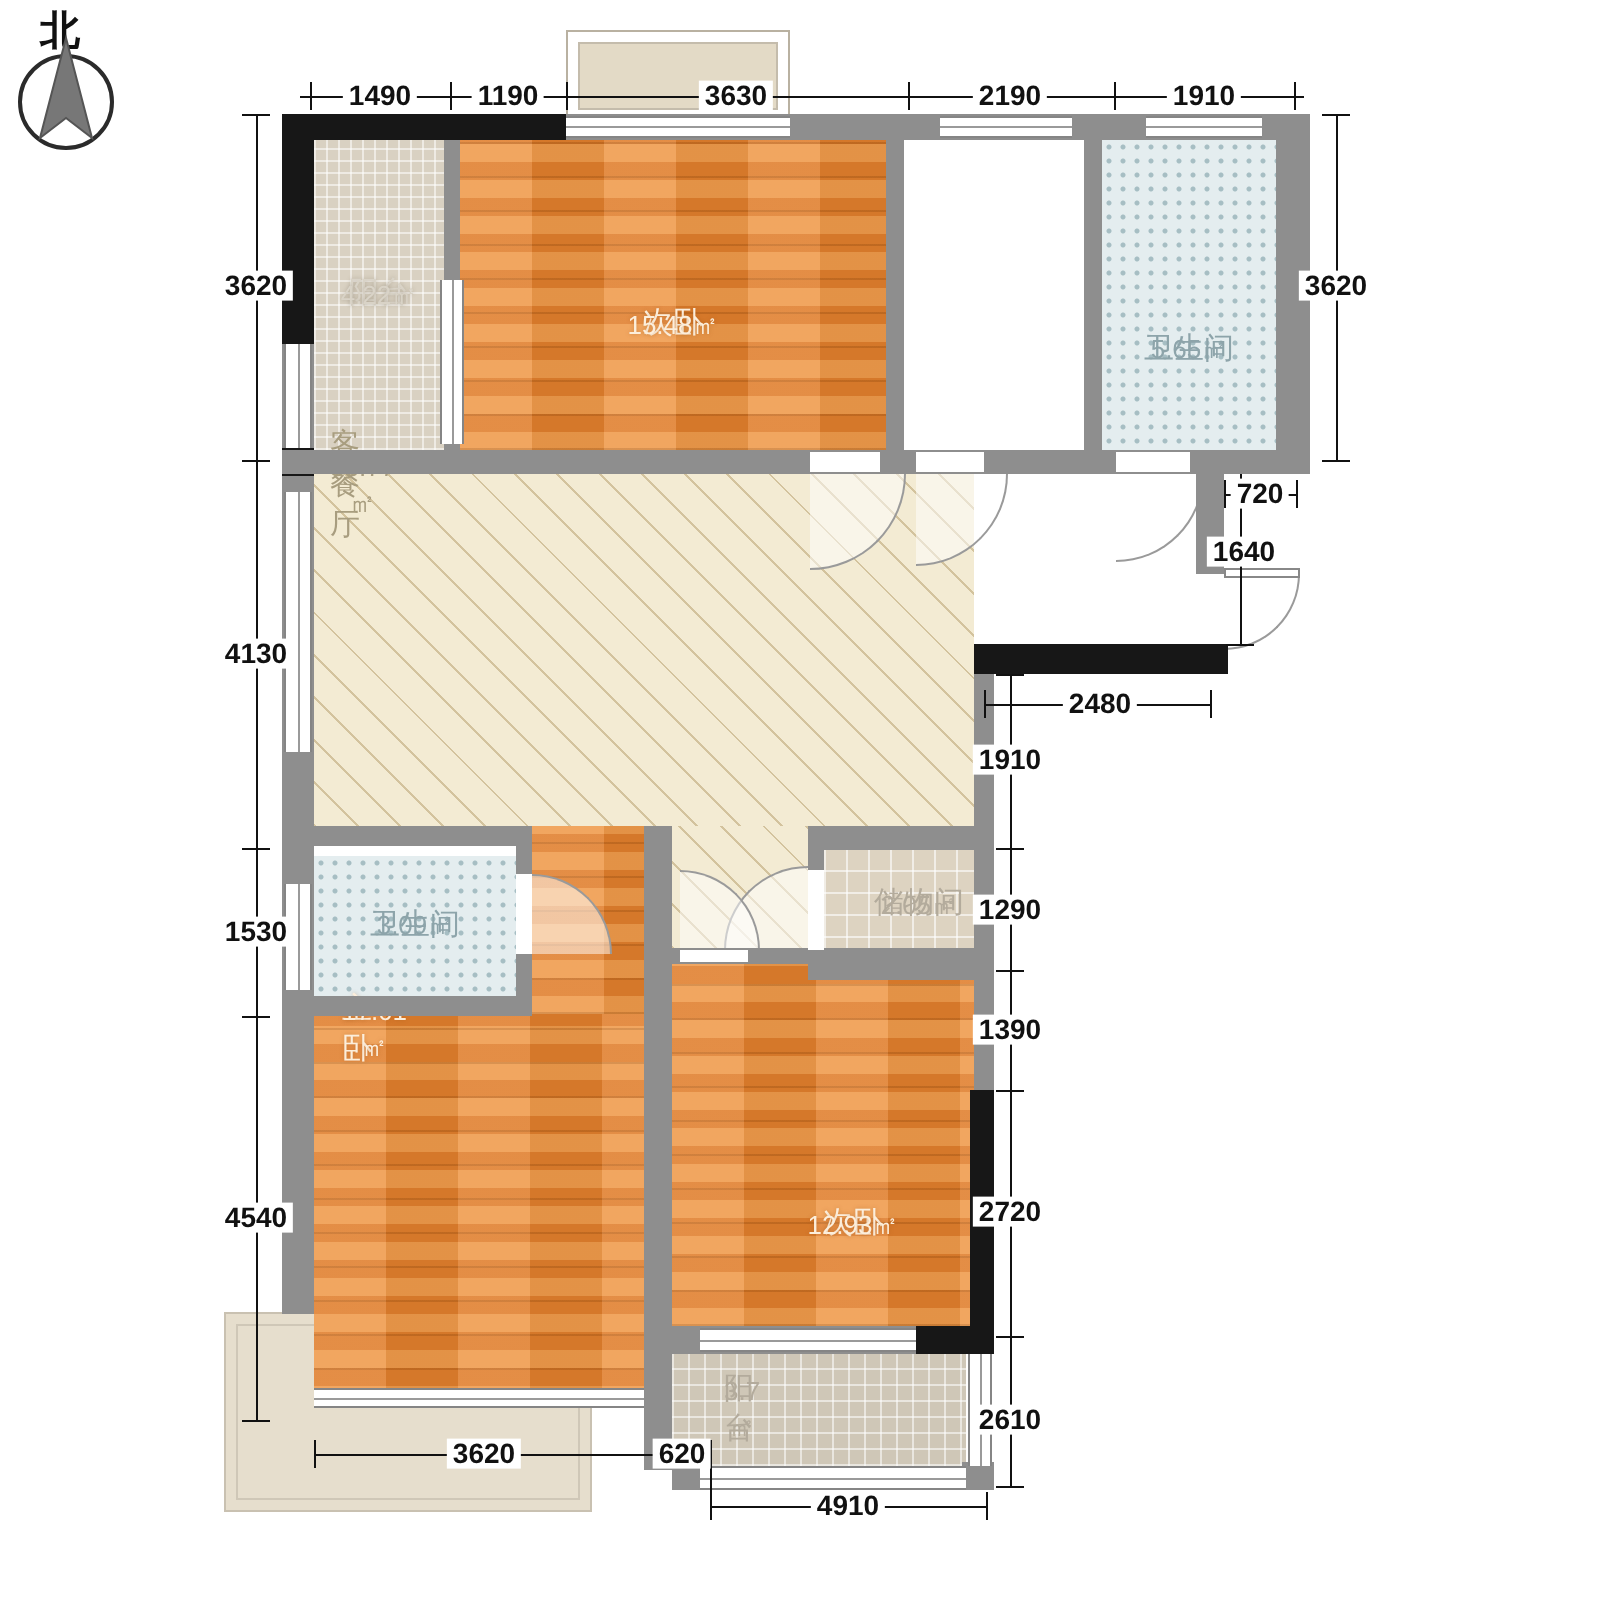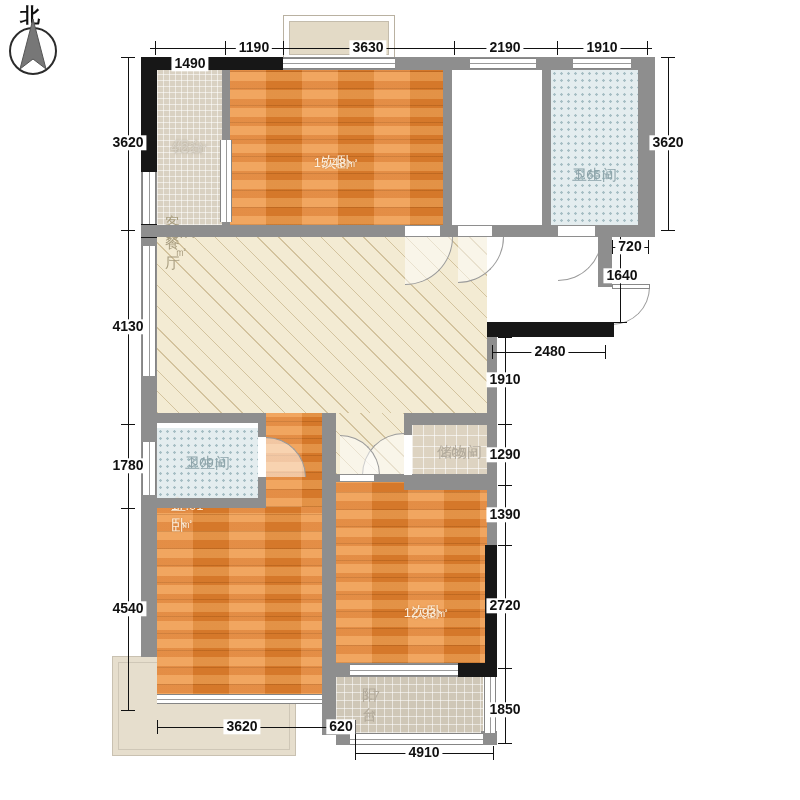--- a/index.html
+++ b/index.html
@@ -229,35 +229,35 @@
   <div class="arc arc-tl" style="left:612px;top:287px;width:38px;height:38px;background:rgba(255,255,255,.85);"></div>
   <div style="left:612px;top:284px;width:38px;height:5px;background:#fff;border:1px solid #888;z-index:4;"></div>
 
   <div class="dline" style="left:150px;top:48px;width:502px;height:1px;"></div>
   <div class="dtick" style="left:155px;top:41px;width:1px;height:14px;"></div>
   <div class="dtick" style="left:225px;top:41px;width:1px;height:14px;"></div>
   <div class="dtick" style="left:283px;top:41px;width:1px;height:14px;"></div>
   <div class="dtick" style="left:454px;top:41px;width:1px;height:14px;"></div>
   <div class="dtick" style="left:557px;top:41px;width:1px;height:14px;"></div>
   <div class="dtick" style="left:647px;top:41px;width:1px;height:14px;"></div>
-  <div class="dlabel" style="left:190px;top:64px;">1490</div>
+  <div class="dlabel" style="left:190px;top:48px;">1490</div>
   <div class="dlabel" style="left:254px;top:48px;">1190</div>
   <div class="dlabel" style="left:368px;top:48px;">3630</div>
   <div class="dlabel" style="left:505px;top:48px;">2190</div>
   <div class="dlabel" style="left:602px;top:48px;">1910</div>
 
   <div class="dline" style="left:128px;top:57px;width:1px;height:653px;"></div>
   <div class="dtick" style="left:121px;top:57px;width:14px;height:1px;"></div>
   <div class="dtick" style="left:121px;top:230px;width:14px;height:1px;"></div>
   <div class="dtick" style="left:121px;top:424px;width:14px;height:1px;"></div>
   <div class="dtick" style="left:121px;top:508px;width:14px;height:1px;"></div>
   <div class="dtick" style="left:121px;top:710px;width:14px;height:1px;"></div>
   <div class="dlabel" style="left:128px;top:143px;">3620</div>
   <div class="dlabel" style="left:128px;top:327px;">4130</div>
-  <div class="dlabel" style="left:128px;top:466px;">1780</div>
+  <div class="dlabel" style="left:128px;top:466px;">1530</div>
   <div class="dlabel" style="left:128px;top:609px;">4540</div>
 
   <div class="dline" style="left:668px;top:57px;width:1px;height:173px;"></div>
   <div class="dtick" style="left:661px;top:57px;width:14px;height:1px;"></div>
   <div class="dtick" style="left:661px;top:230px;width:14px;height:1px;"></div>
   <div class="dlabel" style="left:668px;top:143px;">3620</div>
 
   <div class="dline" style="left:612px;top:247px;width:36px;height:1px;"></div>
   <div class="dtick" style="left:612px;top:240px;width:1px;height:14px;"></div>
   <div class="dtick" style="left:648px;top:240px;width:1px;height:14px;"></div>
@@ -275,21 +275,21 @@
   <div class="dtick" style="left:498px;top:337px;width:14px;height:1px;"></div>
   <div class="dtick" style="left:498px;top:424px;width:14px;height:1px;"></div>
   <div class="dtick" style="left:498px;top:485px;width:14px;height:1px;"></div>
   <div class="dtick" style="left:498px;top:545px;width:14px;height:1px;"></div>
   <div class="dtick" style="left:498px;top:668px;width:14px;height:1px;"></div>
   <div class="dtick" style="left:498px;top:743px;width:14px;height:1px;"></div>
   <div class="dlabel" style="left:505px;top:380px;">1910</div>
   <div class="dlabel" style="left:505px;top:455px;">1290</div>
   <div class="dlabel" style="left:505px;top:515px;">1390</div>
   <div class="dlabel" style="left:505px;top:606px;">2720</div>
-  <div class="dlabel" style="left:505px;top:710px;">1850</div>
+  <div class="dlabel" style="left:505px;top:710px;">2610</div>
 
   <div class="dline" style="left:157px;top:727px;width:198px;height:1px;"></div>
   <div class="dtick" style="left:157px;top:720px;width:1px;height:14px;"></div>
   <div class="dtick" style="left:328px;top:720px;width:1px;height:14px;"></div>
   <div class="dtick" style="left:355px;top:720px;width:1px;height:14px;"></div>
   <div class="dlabel" style="left:242px;top:727px;">3620</div>
   <div class="dlabel" style="left:341px;top:727px;">620</div>
   <div class="dline" style="left:355px;top:753px;width:138px;height:1px;"></div>
   <div class="dtick" style="left:355px;top:746px;width:1px;height:14px;"></div>
   <div class="dtick" style="left:493px;top:746px;width:1px;height:14px;"></div>

